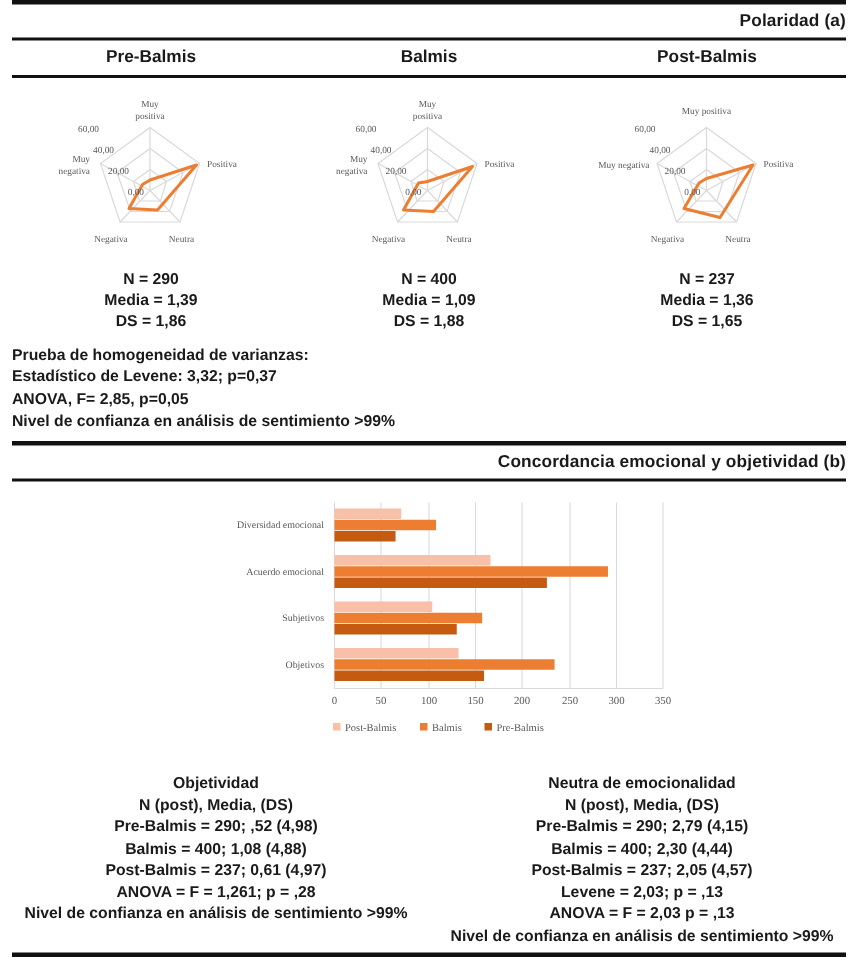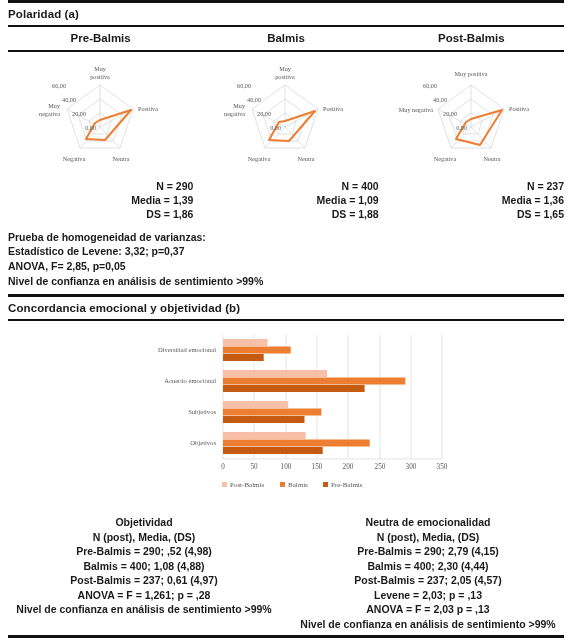--- a/index.html
+++ b/index.html
@@ -7,31 +7,31 @@
     width:572px;height:641px;background:#ffffff;
     font-family:"Liberation Sans", sans-serif;
     color:#1a1a1a;overflow:hidden;
   }
   .page{width:572px;height:641px;position:relative;box-sizing:border-box;padding:0 8px;}
 
   .rule-thick{border-top:3px solid #111;height:0;margin:0;}
   .rule-med{border-top:2px solid #111;height:0;margin:0;}
 
   .title-row{
-    text-align:left;font-weight:bold;font-size:11.5px;
+    text-align:right;font-weight:bold;font-size:11.5px;
     padding:5px 0 5px 0;letter-spacing:.1px;
   }
   .head-row{display:flex;}
   .head-cell{flex:1;text-align:center;font-weight:bold;font-size:11.5px;padding:5px 0 6px 0;}
 
   .radar-row{display:flex;padding-top:6px;}
   .radar-cell{flex:1;display:flex;justify-content:center;align-items:flex-start;}
 
   .stats-row{display:flex;padding-top:6px;}
-  .stats-cell{flex:1;text-align:right;font-size:10.5px;font-weight:bold;line-height:1.35;}
+  .stats-cell{flex:1;text-align:center;font-size:10.5px;font-weight:bold;line-height:1.35;}
 
   .center-block{text-align:left;font-size:10.5px;font-weight:bold;line-height:1.4;padding:8px 0 6px 0;}
 
   .barchart-wrap{padding:6px 0 2px 0;display:flex;justify-content:center;}
 
   .bottom-row{display:flex;padding-top:6px;gap:12px;}
   .bottom-cell{flex:1;text-align:center;font-size:10.5px;font-weight:bold;line-height:1.38;}
   .justify-line{text-align:justify;text-align-last:center;padding:0 2px;}
 
   svg{display:block;}

